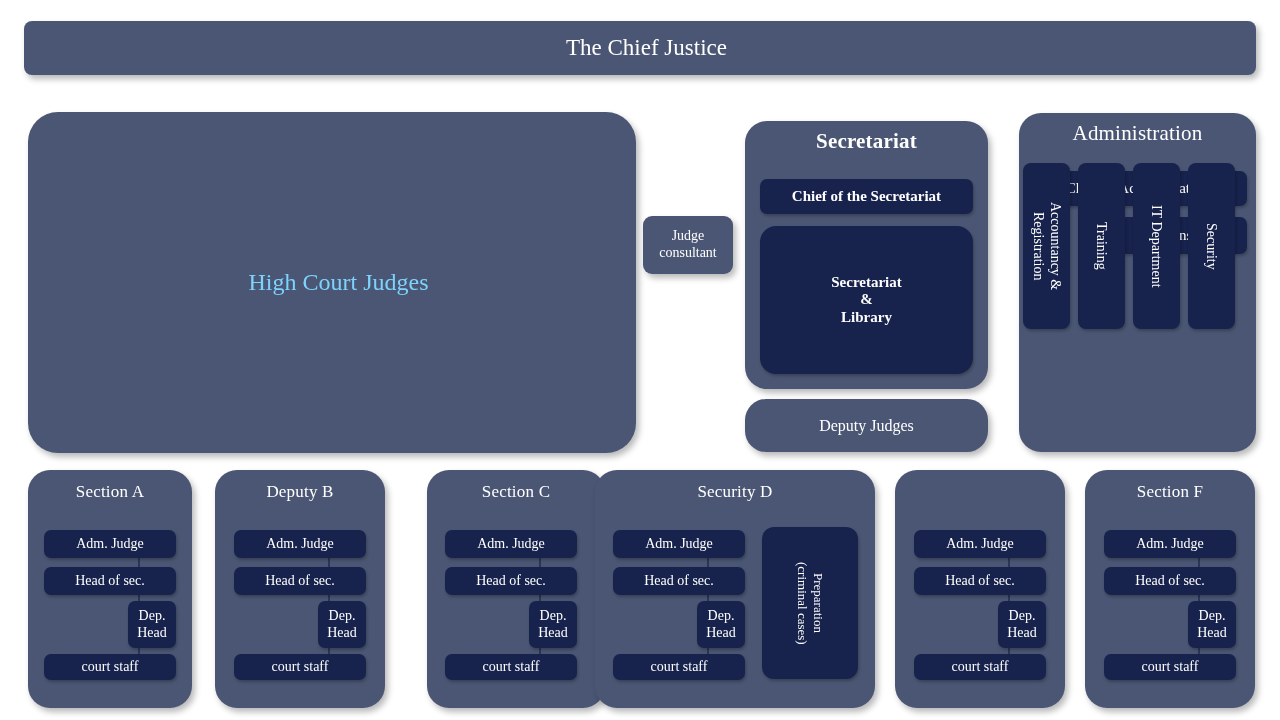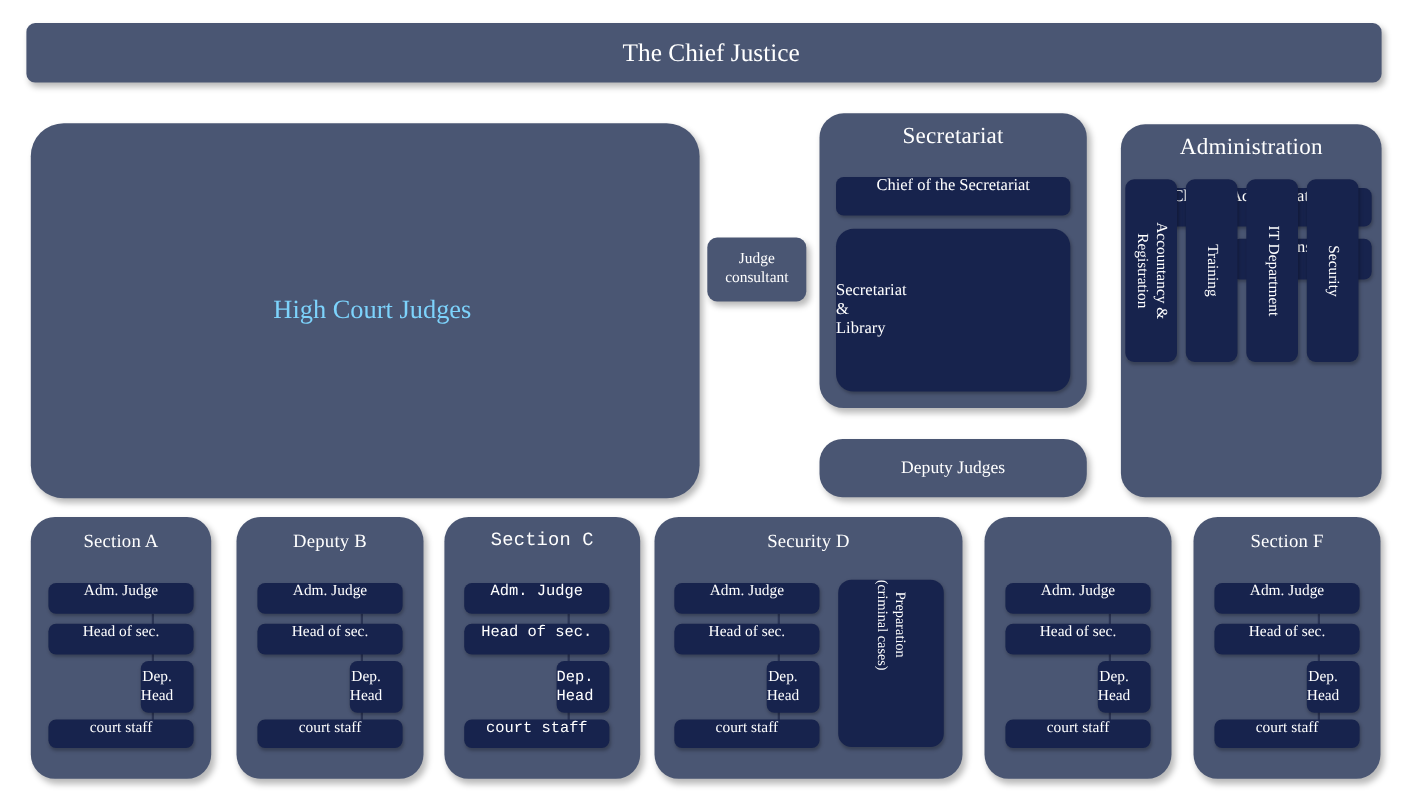--- a/index.html
+++ b/index.html
@@ -31,21 +31,21 @@
     white-space:nowrap;
   }
 
   .navybox{
     position:absolute;
     background:#17234d;
     border-radius:7px;
     color:#ffffff;
     box-sizing:border-box;
     display:flex;
-    align-items:flex-start;
+    align-items:center;
     justify-content:center;
     text-align:center;
     line-height:1.15;
     font-size:15px;
     box-shadow:1px 2px 3px rgba(0,0,0,0.25);
   }
   .slatebox{
     position:absolute;
     background:#4a5673;
     border-radius:10px;
@@ -77,22 +77,23 @@
 
   
   #judgeconsult{
     left:643px;top:216px;width:90px;height:58px;
     border-radius:9px;
     font-size:14px;
   }
 
   
   #secretariat{
-    left:745px;top:103px;width:243px;height:268px;
+    left:745px;top:121px;width:243px;height:268px;
     border-radius:22px;
+    font-weight:bold;
   }
   #sec-chief{left:15px;top:58px;width:213px;height:35px;}
   #sec-library{left:15px;top:105px;width:213px;height:148px;border-radius:16px;flex-direction:column;}
   #deputyjudges{
     left:745px;top:399px;width:243px;height:53px;
     border-radius:21px;font-size:16px;
   }
 
   
   #administration{
@@ -230,21 +231,21 @@
           <span style="white-space: pre-line;">Head of sec.</span>
         </div>
         <div class="navybox sec-in sec-dep" style="left: 103px; top: 131px; width: 48px;">
           <span style="white-space: pre-line;">Dep.
 Head</span>
         </div>
         <div class="navybox sec-in sec-staff" style="left: 19px; top: 184px; width: 132px;">
           <span style="white-space: pre-line;">court staff</span>
         </div>
       </div>
-      <div class="panel section" style="left: 404px; width: 178px; font-family: Liberation Mono, monospace;">
+      <div class="panel section" style="left: 427px; width: 178px;">
         <div class="panel-title">Section C</div>
         <div class="conn conn-v" style="left: 112px; top: 88px; height: 108px;"></div>
         <div class="conn conn-h" style="left: 112px; top: 155px; width: 24px;"></div>
         <div class="navybox sec-in sec-admjudge" style="left: 18px; top: 60px; width: 132px;">
           <span style="white-space: pre-line;">Adm. Judge</span>
         </div>
         <div class="navybox sec-in sec-head" style="left: 18px; top: 97px; width: 132px;">
           <span style="white-space: pre-line;">Head of sec.</span>
         </div>
         <div class="navybox sec-in sec-dep" style="left: 102px; top: 131px; width: 48px;">

